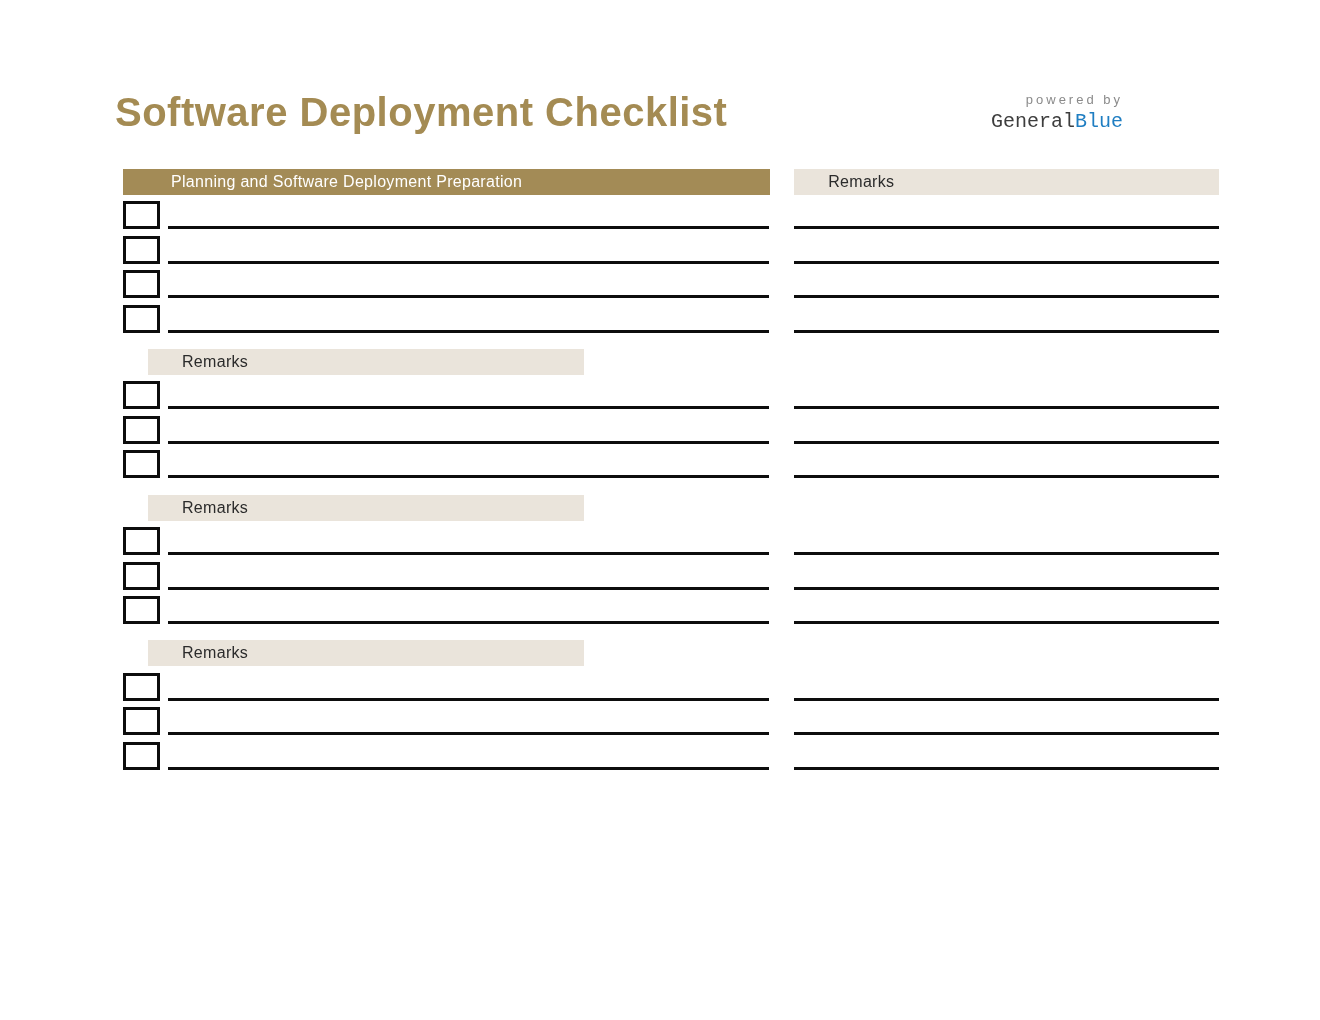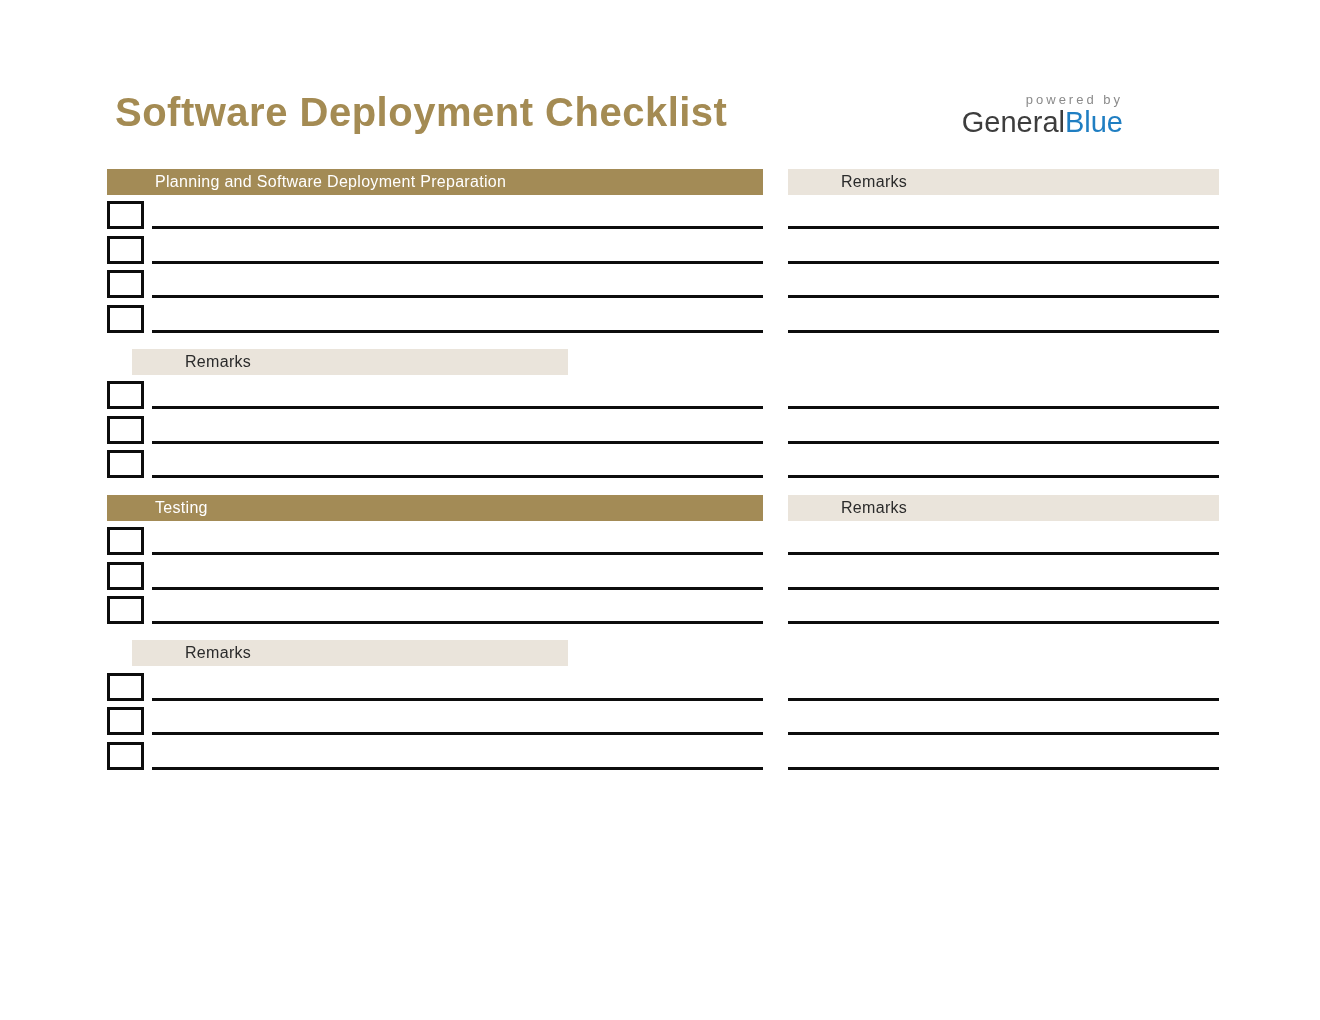--- a/index.html
+++ b/index.html
@@ -28,53 +28,54 @@
   }
   .logo { text-align: right; padding-top: 2px; }
   .logo .powered {
     font-size: 13px;
     letter-spacing: 3px;
     color: var(--powered-gray);
     padding-left: 8px;
     line-height: 15px;
   }
   .logo .brand {
-    font-size: 29px;
+    font-size: 20px;
     line-height: 30px;
     letter-spacing: 0px;
+    font-family: Liberation Mono, monospace;
   }
   .logo .brand .general { color: var(--brand-dark); }
   .logo .brand .blue { color: var(--brand-blue); }
   
   .checklist {
     margin: 32px 0 0 107px;
     width: 1117px;
   }
-  .section { margin-bottom: 16.5px; }
+  .section { margin-bottom: 16.5px; margin-left: 16px; }
   .hdr-row { display: flex; }
   .bar {
     height: 26px;
     display: flex;
     align-items: center;
     font-size: 16px;
     letter-spacing: 0.3px;
     box-sizing: border-box;
   }
   .bar.gold {
     width: 656px;
     background: var(--gold-bar);
     color: #ffffff;
     padding-left: 48px;
   }
   .hdr-gap { width: 25px; }
   .bar.beige {
     width: 436px;
     background: var(--beige-bar);
     color: #2b2b2b;
-    padding-left: 53px;
+    padding-left: 34px;
   }
   .row { display: flex; height: 34.4px; }
   .cl { position: relative; width: 656px; }
   .cr { position: relative; width: 436px; margin-left: 25px; }
   .cb {
     position: absolute;
     left: 0; bottom: 0;
     width: 31px; height: 22px;
     border: 3px solid var(--line-black);
     background: #ffffff;
@@ -176,21 +177,20 @@
             <span class="cb"></span>
             <span class="wl"></span>
           </div>
           <div class="cr">
             <span class="rl"></span>
           </div>
         </div>
       </div>
       <div class="section">
         <div class="hdr-row">
-          <div class="bar gold">Testing</div>
           <div class="hdr-gap"></div>
           <div class="bar beige">Remarks</div>
         </div>
         <div class="row">
           <div class="cl">
             <span class="cb"></span>
             <span class="wl"></span>
           </div>
           <div class="cr">
             <span class="rl"></span>

